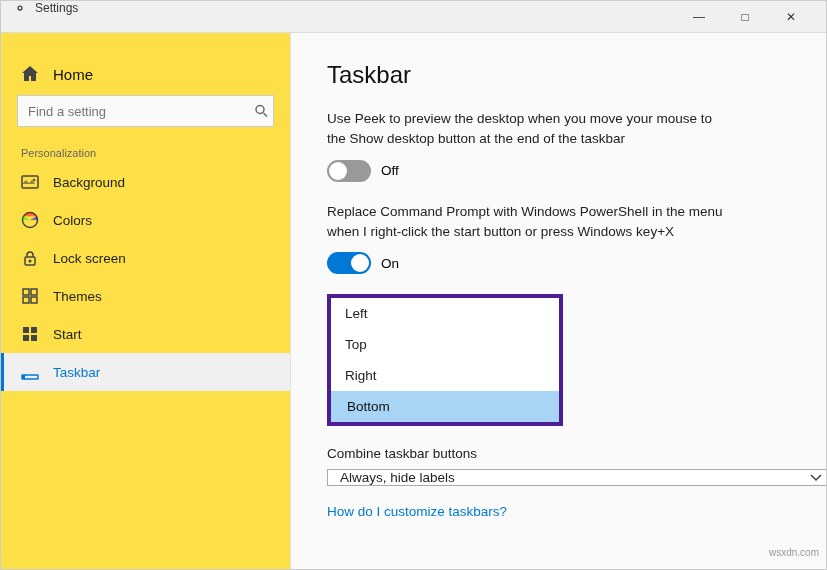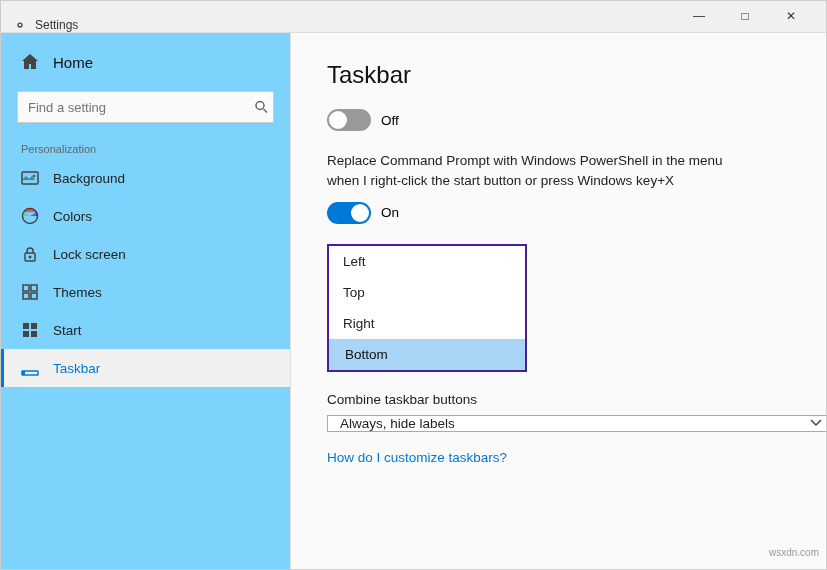--- a/index.html
+++ b/index.html
@@ -15,21 +15,21 @@
       width: 827px;
       height: 570px;
       border: 1px solid #ccc;
       display: flex;
       flex-direction: column;
     }
     .titlebar {
       height: 32px;
       background: #f0f0f0;
       display: flex;
-      align-items: flex-end;
+      align-items: flex-start;
       padding: 0 12px;
       justify-content: space-between;
       border-bottom: 1px solid #ddd;
       flex-shrink: 0;
     }
     .titlebar-left {
       display: flex;
       align-items: center;
       gap: 8px;
     }
@@ -55,38 +55,38 @@
       border: none;
     }
     .content {
       display: flex;
       flex: 1;
       overflow: hidden;
     }
     
     .sidebar {
       width: 290px;
-      background: #7dd3fc;
+      background: #fde047;
       border-right: 1px solid #e0e0e0;
       display: flex;
       flex-direction: column;
       flex-shrink: 0;
-      padding-top: 8px;
+      padding-top: 20px;
     }
     .sidebar-home {
       display: flex;
       align-items: center;
       gap: 14px;
       padding: 12px 20px;
       cursor: pointer;
       font-size: 15px;
       color: #111;
     }
     .sidebar-search {
-      margin: 8px 16px 12px 16px;
+      margin: 0 16px 12px 16px;
       position: relative;
     }
     .sidebar-search input {
       width: 100%;
       height: 32px;
       border: 1px solid #ccc;
       padding: 0 32px 0 10px;
       font-size: 13px;
       color: #555;
       outline: none;
@@ -191,23 +191,23 @@
       transition: left 0.2s;
     }
     .toggle.off .toggle-knob { left: 2px; }
     .toggle.on .toggle-knob { left: 24px; }
     .toggle-label {
       font-size: 13.5px;
       color: #000000;
     }
     
     .dropdown-list-container {
-      border: 2px solid #4c1d95;
+      border: 4px solid #4c1d95;
       background: #fff;
-      width: 200px;
+      width: 236px;
       margin-bottom: 20px;
     }
     .dropdown-item {
       padding: 8px 14px;
       font-size: 13.5px;
       color: #222;
       cursor: pointer;
     }
     .dropdown-item.selected {
       background: #a8d4f5;
@@ -364,20 +364,21 @@
             </svg>
         </span>
         <span style="color:#0078d7;font-weight:500;">Taskbar</span>
       </div>
     </div>
 
     <div class="main">
       <h1 class="page-title">Taskbar</h1>
 
       
+      <p class="setting-description">Use Peek to preview the desktop when you move your mouse to<br>the Show desktop button at the end of the taskbar</p>
       <div class="toggle-row">
         <div class="toggle off">
           <div class="toggle-knob"></div>
         </div>
         <span class="toggle-label">Off</span>
       </div>
 
       
       <p class="setting-description">Replace Command Prompt with Windows PowerShell in the menu<br>when I right-click the start button or press Windows key+X</p>
       <div class="toggle-row">

